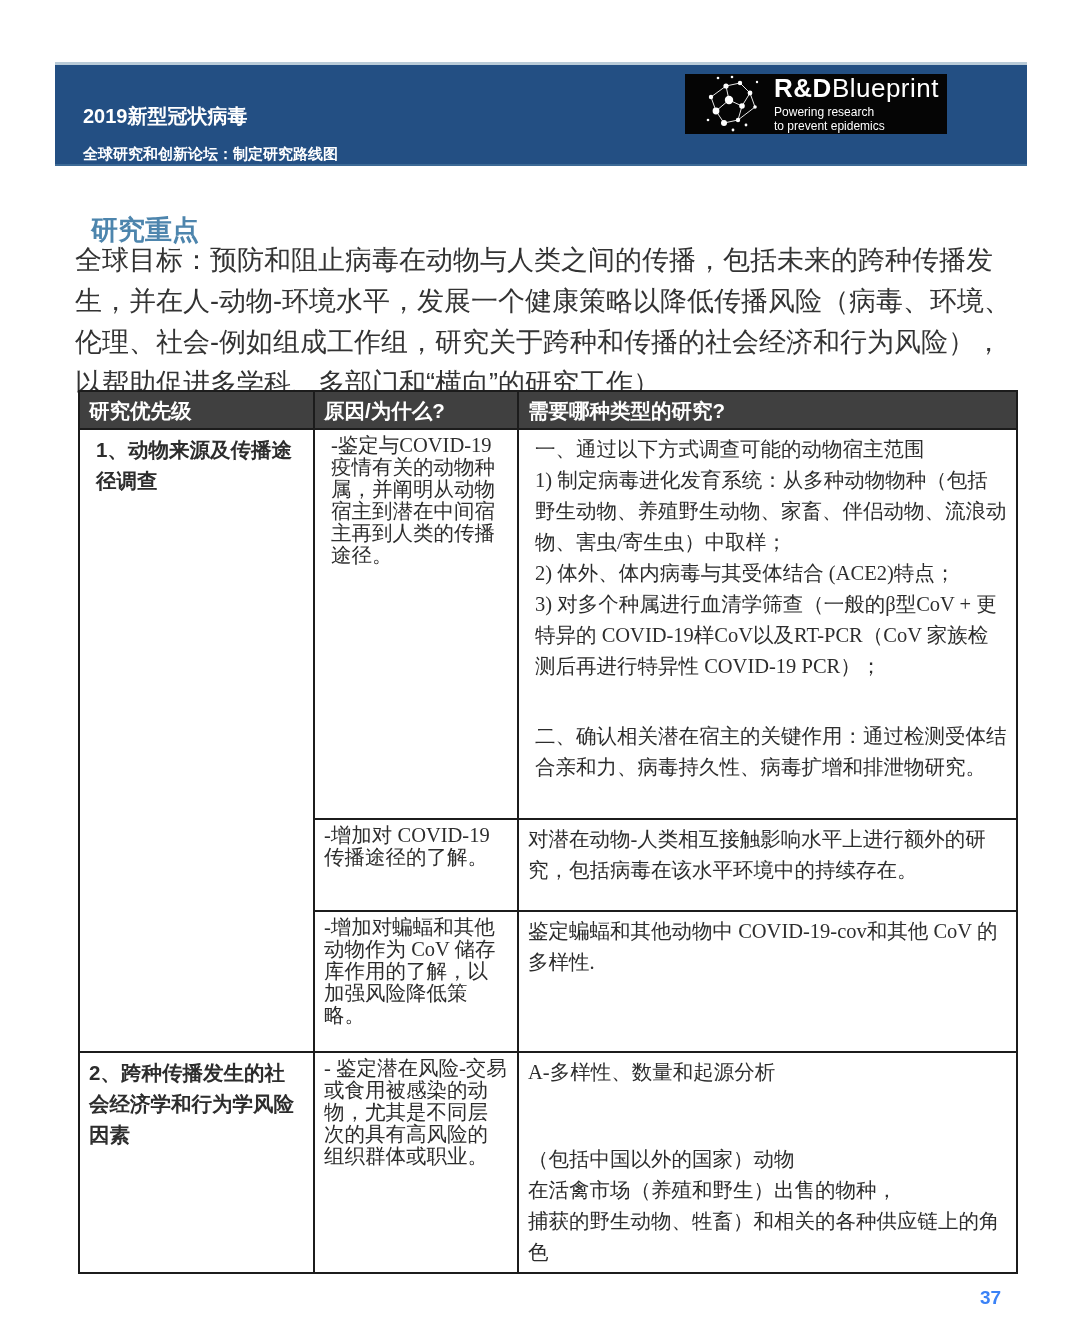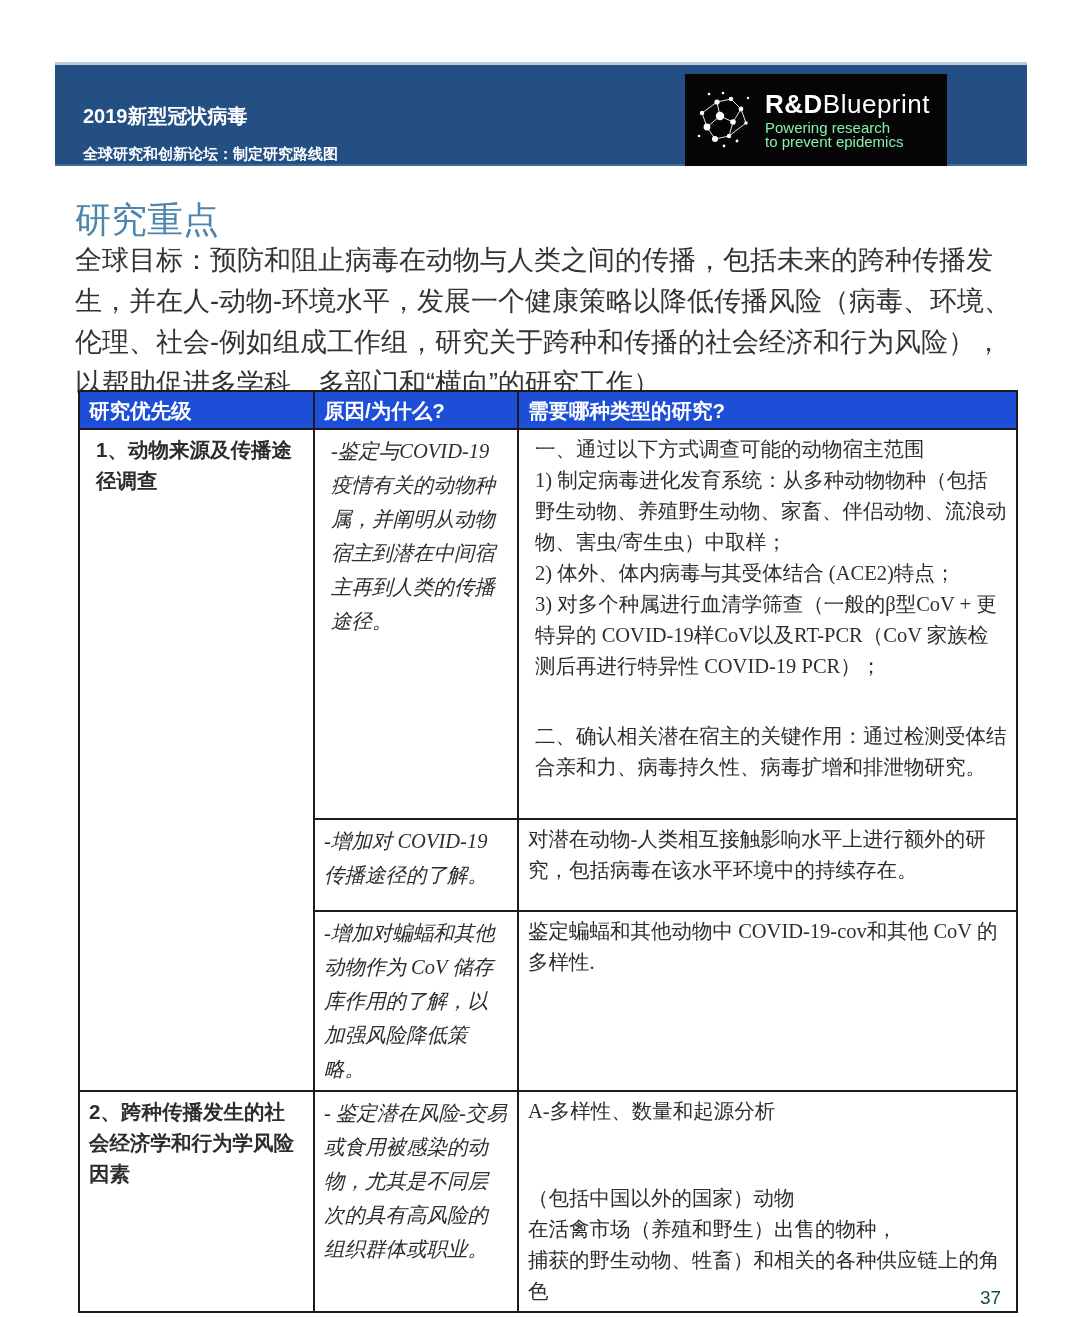--- a/index.html
+++ b/index.html
@@ -15,75 +15,75 @@
     position:absolute;left:55px;top:62px;width:972px;height:104px;
     background:#234f83;border-top:3px solid #b9cbd8;border-bottom:2px solid #3d6a96;
     box-sizing:border-box;
   }
   .header-text{position:absolute;left:28px;top:12px;color:#ffffff;
     font-family:"Liberation Sans","DejaVu Sans",sans-serif;font-weight:bold;}
   .header-line1{font-size:20px;line-height:30px;margin-top:24px;}
   .header-line2{font-size:15px;line-height:30px;margin-top:8px;}
 
   .logo{
-    position:absolute;left:630px;top:9px;width:262px;height:92px;
-    background:#050505;display:flex;align-items:center;box-sizing:border-box;padding:4px 8px;
+    position:absolute;left:630px;top:9px;width:262px;height:60px;
+    background:#050505;display:flex;align-items:center;box-sizing:border-box;padding:4px 8px;justify-content:flex-end;
   }
   .logo svg{flex:0 0 auto;}
   .logo-text{margin-left:10px;font-family:"Liberation Sans","DejaVu Sans",sans-serif;color:#ffffff;}
   .brand{font-size:26px;line-height:26px;letter-spacing:.5px;}
   .brand .bold{font-weight:bold;}
   .brand .light{font-weight:normal;}
-  .tagline{font-size:15px;line-height:14px;color:#86efac;margin-top:4px;}
+  .tagline{font-size:12px;line-height:14px;color:#ffffff;margin-top:4px;}
 
   
   .section-title{
-    position:absolute;left:75px;top:196px;margin:0;
-    font-family:"Liberation Sans","DejaVu Sans",sans-serif;
-    font-size:36px;font-weight:normal;color:#4d85ad;
+    position:absolute;left:75px;top:196px;margin:16px;
+    font-family:"Liberation Sans","DejaVu Sans",sans-serif;
+    font-size:27px;font-weight:bold;color:#4d85ad;
   }
   .intro{
     position:absolute;left:75px;top:240px;width:945px;margin:0;
     font-family:"Liberation Sans","DejaVu Sans",sans-serif;
     font-size:27px;line-height:41px;color:#333333;
   }
 
   
   table.grid{
     position:absolute;left:78px;top:390px;width:938px;
     border-collapse:collapse;table-layout:fixed;
   }
   table.grid th,table.grid td{
     border:2px solid #1c1c1c;vertical-align:top;box-sizing:border-box;
     padding:4px 9px;font-size:20.5px;line-height:31px;
   }
   table.grid th{
-    background:#1d4ed8;color:#ffffff;text-align:left;height:38px;
+    background:#404040;color:#ffffff;text-align:left;height:38px;
     font-family:"Liberation Sans","DejaVu Sans",sans-serif;
     font-weight:bold;vertical-align:middle;padding:2px 9px;
   }
   col.c1{width:235px;} col.c2{width:204px;} col.c3{width:499px;}
   td.priority{
     font-family:"Liberation Sans","DejaVu Sans",sans-serif;
     font-weight:bold;font-size:21px;line-height:33px;
   }
   .cell-text{white-space:pre-line;}
-  td.why .cell-text{line-height:34px;font-style:italic;}
+  td.why .cell-text{line-height:22px;}
   .gap-top-large{margin-top:39px;}
   .gap-top-mid{margin-top:56px;}
   tr.sub1 td{height:390px;padding-left:16px;}
   tr.sub2 td{height:92px;}
   tr.sub3 td{height:141px;}
   tr.row2 td{height:203px;}
 
   
   .page-number{
     position:absolute;left:980px;top:1287px;
     font-family:"Liberation Sans","DejaVu Sans",sans-serif;
-    font-size:19px;font-weight:normal;color:#14532d;
+    font-size:19px;font-weight:bold;color:#3b82f6;
   }
 </style>
 </head>
 <body>
 
 <div class="page">
 
   <div class="header-bar">
     <div class="header-text">
       <div class="header-line1">2019新型冠状病毒</div>

